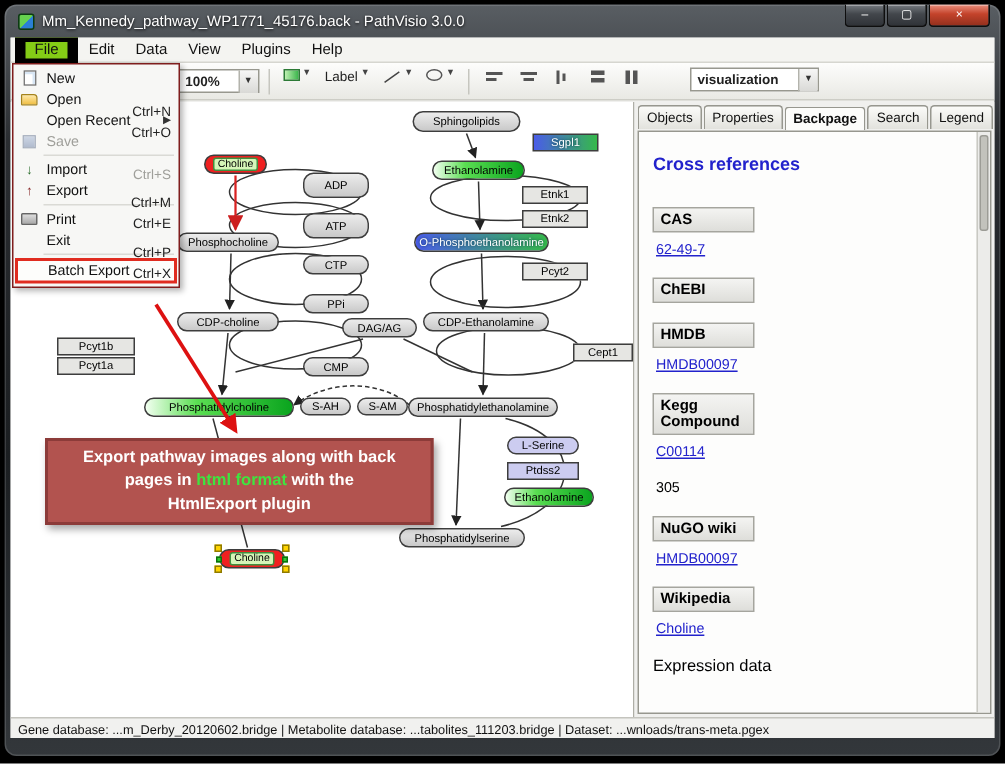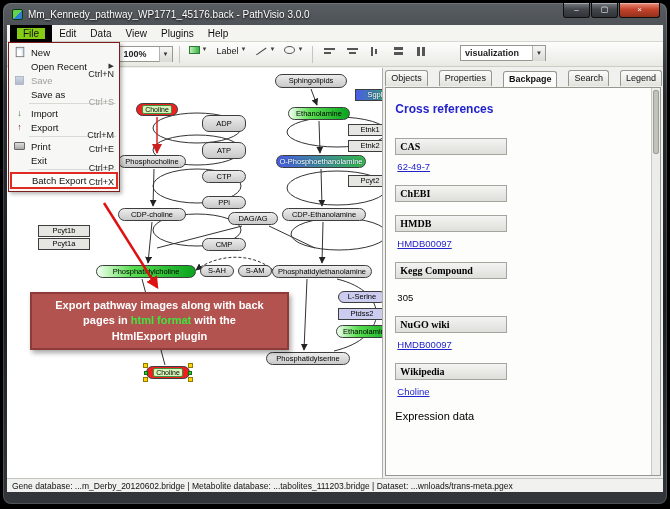--- a/index.html
+++ b/index.html
@@ -82,28 +82,28 @@
   .mi.disabled, .mi.disabled .sc { color:#9f9f9a; }
   .mi-sep { height:1px; background:#dadad5; margin:2px 3px 2px 20px; }
   .mi.batch { border:2px solid #e02c20; height:17px; margin:1px 1px 0 1px; padding-left:1px; background:#fdfdfb; }
   .g-print { width:11px; height:8px; background:linear-gradient(#ddd,#aaa); border:1px solid #666; border-radius:1px; }
   .g-import { font-size:9px; color:#2c6e2c; } .g-export { font-size:9px; color:#8a2c2c; }
 
   .overlay { position:absolute; left:0; top:0; z-index:8; pointer-events:none; }
 
   
   .panel { flex:1; background:#f0f0ee; position:relative; font-size:9px; }
-  .tabs { display:flex; padding:2px 1px 0 2px; gap:11px; }
+  .tabs { display:flex; padding:2px 1px 0 2px; gap:1px; }
   .tab { padding:2px 5px 2px; border:1px solid #97978f; border-bottom:none; border-radius:3px 3px 0 0;
     background:linear-gradient(#fbfbf9,#e2e2dd); font-size:9px; color:#111; }
   .tab.active { background:#fcfcfa; position:relative; top:1px; padding-bottom:3px; font-weight:bold; }
   .tab-content { position:absolute; top:19px; left:2px; right:2px; bottom:2px; background:#fdfdfc; border:1px solid #97978f; padding:8px 14px 0 9px; overflow:hidden; }
   .bp-title { color:#2222cc; font-weight:bold; font-size:12px; margin:6px 0 22px; }
   .bp-section { margin-bottom:13px; }
-  .bp-header { width:112px; background:linear-gradient(#f4f4f2,#dededa); border:1px solid #a5a59e; font-weight:bold; font-size:10px; padding:2px 4px; color:#000;font-family:Liberation Serif, serif; }
+  .bp-header { width:68px; background:linear-gradient(#f4f4f2,#dededa); border:1px solid #a5a59e; font-weight:bold; font-size:10px; padding:2px 4px; color:#000; }
   .bp-value { font-size:9.5px; margin:6px 0 0 2px; color:#000; }
   .bp-value.link { color:#2222cc; text-decoration:underline; }
   .bp-footer { font-weight:normal; font-size:11px; margin-top:2px; color:#000; }
   .panel-scroll { position:absolute; right:3px; top:20px; bottom:3px; width:9px; background:#ececea; border-left:1px solid #c9c9c3; }
   .panel-thumb { position:absolute; left:1px; top:2px; width:6px; height:64px; background:#c2c2bc; border:1px solid #9c9c96; border-radius:2px; }
 
   .statusbar { position:absolute; left:0; bottom:0; width:100%; height:14px; background:#f1f1ef; border-top:1px solid #c4c4be;
     font-size:8.5px; color:#111; display:flex; align-items:center; padding:0 5px; white-space:nowrap; overflow:hidden; }
 </style>
 </head>
@@ -286,20 +286,21 @@
           </div>
           <div class="bp-section">
             <div class="bp-header">ChEBI</div>
           </div>
           <div class="bp-section">
             <div class="bp-header">HMDB</div>
             <div class="bp-value link">HMDB00097</div>
           </div>
           <div class="bp-section">
             <div class="bp-header">Kegg Compound</div>
+            <div class="bp-value link">C00114</div>
           </div>
           <div class="bp-section">
             <div class="bp-value">305</div>
           </div>
           <div class="bp-section">
             <div class="bp-header">NuGO wiki</div>
             <div class="bp-value link">HMDB00097</div>
           </div>
           <div class="bp-section">
             <div class="bp-header">Wikipedia</div>
@@ -313,36 +314,39 @@
       </div>
     </div>
 
     <div class="filemenu">
       <div class="mi">
         <span class="ic">
             <span class="ic-new" style="transform:scale(.85)"></span>
           </span>
         <span>New</span>
         <span class="sc">Ctrl+N</span>
+      </div>
+      <div class="mi">
+        <span class="ic">
+            <span class="ic-open" style="transform:scale(.85)"></span>
+          </span>
+        <span>Open</span>
+        <span class="sc">Ctrl+O</span>
       </div>
       <div class="mi">
         <span class="ic"></span>
         <span>Open Recent</span>
         <span class="subarrow">▶</span>
       </div>
       <div class="mi disabled">
         <span class="ic">
             <span class="ic-save" style="transform:scale(.8)"></span>
           </span>
         <span>Save</span>
         <span class="sc">Ctrl+S</span>
-      </div>
-      <div class="mi">
-        <span class="ic"></span>
-        <span>Save as</span>
       </div>
       <div class="mi-sep"></div>
       <div class="mi">
         <span class="ic g-import">↓</span>
         <span>Import</span>
         <span class="sc">Ctrl+M</span>
       </div>
       <div class="mi">
         <span class="ic g-export">↑</span>
         <span>Export</span>

